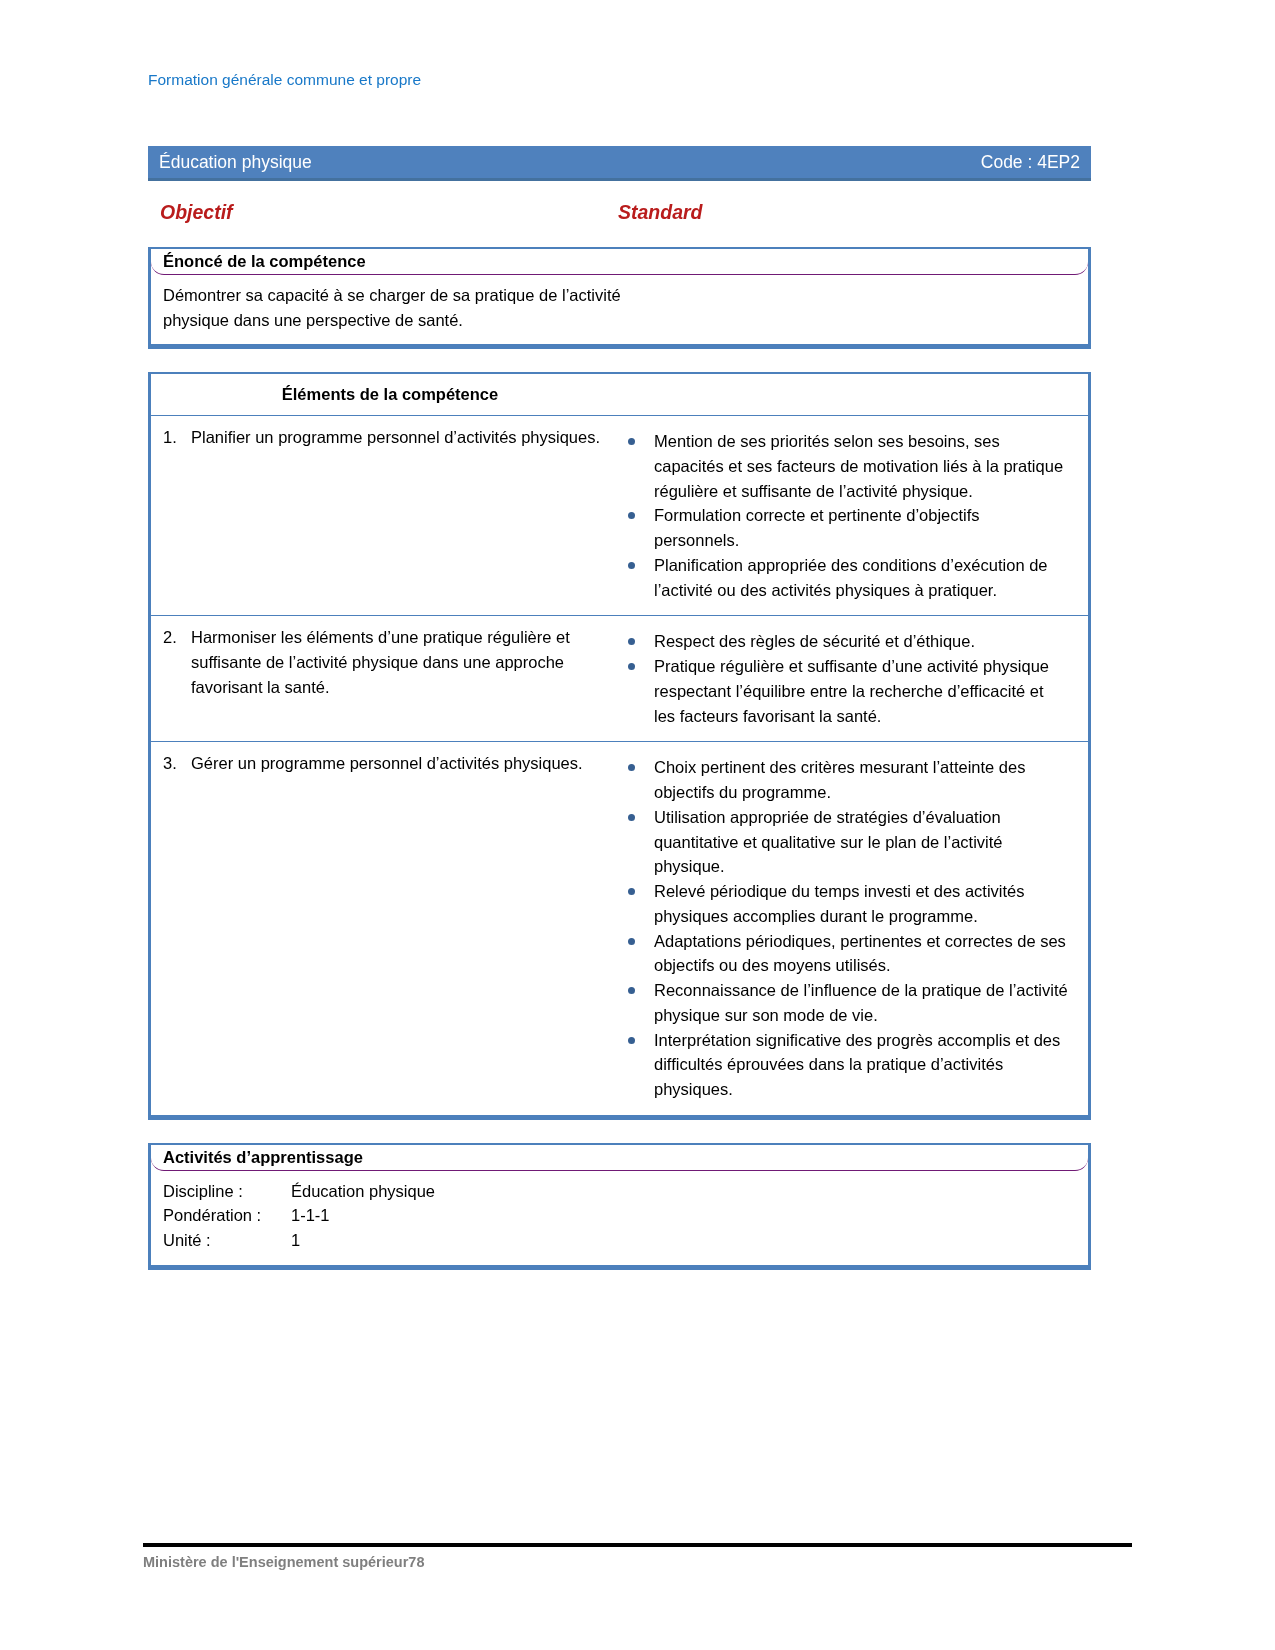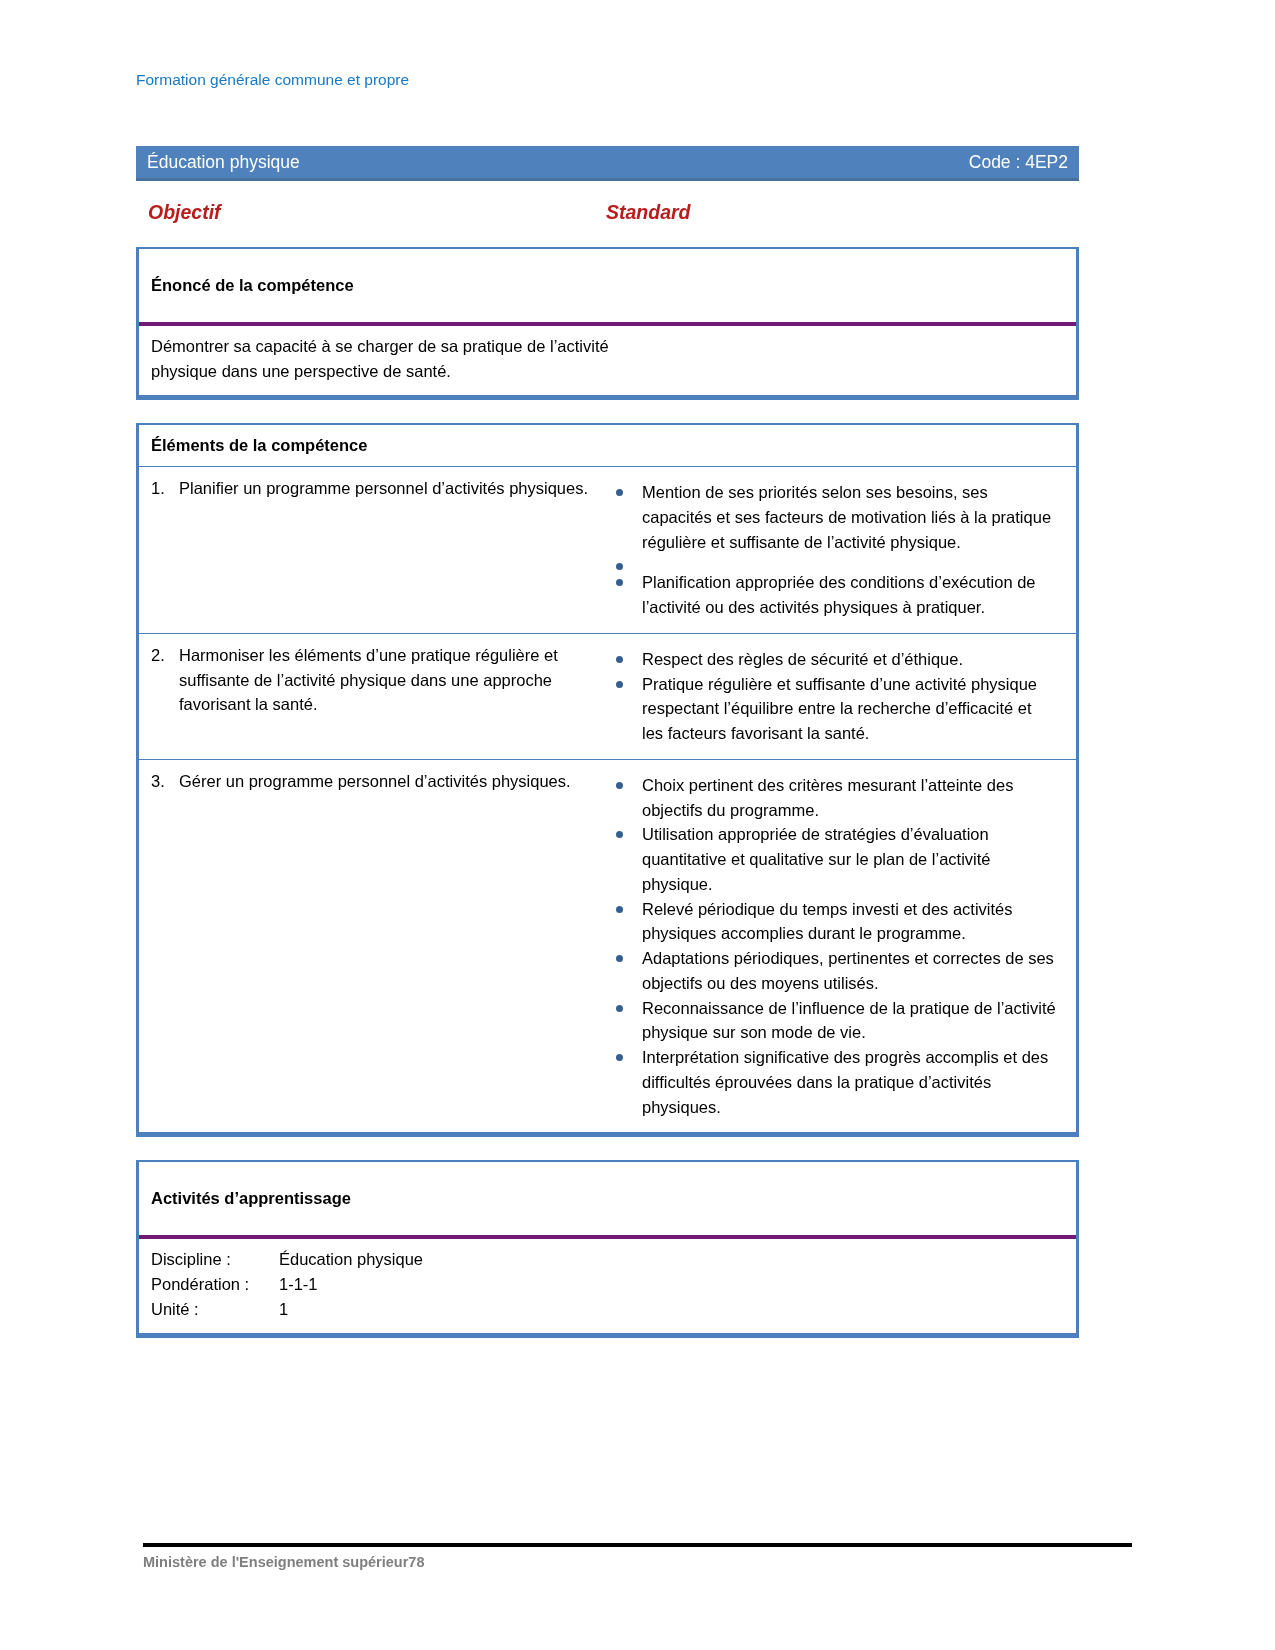--- a/index.html
+++ b/index.html
@@ -4,21 +4,21 @@
 <style>
   html, body { margin: 0; padding: 0; }
   body {
     width: 1275px; height: 1650px;
     background: #ffffff;
     font-family: "Liberation Sans", sans-serif;
     color: #000;
     position: relative;
     overflow: hidden;
   }
-  .content { position: absolute; left: 136px; top: 0; width: 943px; }
+  .content { position: absolute; left: 148px; top: 0; width: 943px; }
 
   .breadcrumb {
     margin-top: 70px;
     color: #1878C8;
     font-size: 15.5px;
     line-height: 1.3;
   }
 
   .title-bar {
     margin-top: 56px;
@@ -43,28 +43,29 @@
     border: 2px solid #4C80BC;
     border-left-width: 3px;
     border-right-width: 3px;
     border-bottom-width: 5px;
     margin-top: 23px;
     font-size: 16.5px;
     line-height: 1.5;
   }
   .box-header {
     font-weight: bold;
-    padding: 24px 12px;
-    border-bottom: 4px solid #701a75;
+    padding: 0 12px;
+    border-bottom: 1px solid #701a75;
+    border-radius: 19px;
   }
   .box-body { padding: 8px 1px 12px 12px; }
   .enonce-text { max-width: 460px; margin: 0; }
 
   
-  .comp-head { display: flex; border-bottom: 1px solid #4C80BC; font-weight: bold; }
+  .comp-head { display: flex; border-bottom: 1px solid #4C80BC; font-weight: bold; text-align: center; }
   .comp-head .lh { width: 466px; box-sizing: border-box; padding: 8px 0 8px 12px; }
   .comp-head .rh { flex: 1; padding: 8px 0 8px 2px; }
 
   .comp-row { display: flex; border-bottom: 1px solid #4C80BC; }
   .comp-row:last-child { border-bottom: none; }
   .el-cell {
     width: 466px; box-sizing: border-box;
     padding: 9px 14px 9px 12px;
     display: flex; align-items: flex-start;
   }
@@ -130,20 +131,21 @@
         <span class="el-text">Planifier un programme personnel d’activités physiques.</span>
       </div>
       <div class="crit-cell">
         <ul class="crit">
           <li class="crit-item">
               <span class="bullet"></span>
               <span class="crit-text">Mention de ses priorités selon ses besoins, ses capacités et ses facteurs de motivation liés à la pratique régulière et suffisante de l’activité physique.</span>
             </li>
           <li class="crit-item">
               <span class="bullet"></span>
+              <span class="crit-text">Formulation correcte et pertinente d’objectifs personnels.</span>
             </li>
           <li class="crit-item">
               <span class="bullet"></span>
               <span class="crit-text">Planification appropriée des conditions d’exécution de l’activité ou des activités physiques à pratiquer.</span>
             </li>
         </ul>
       </div>
     </div>
 
     <div class="comp-row">

